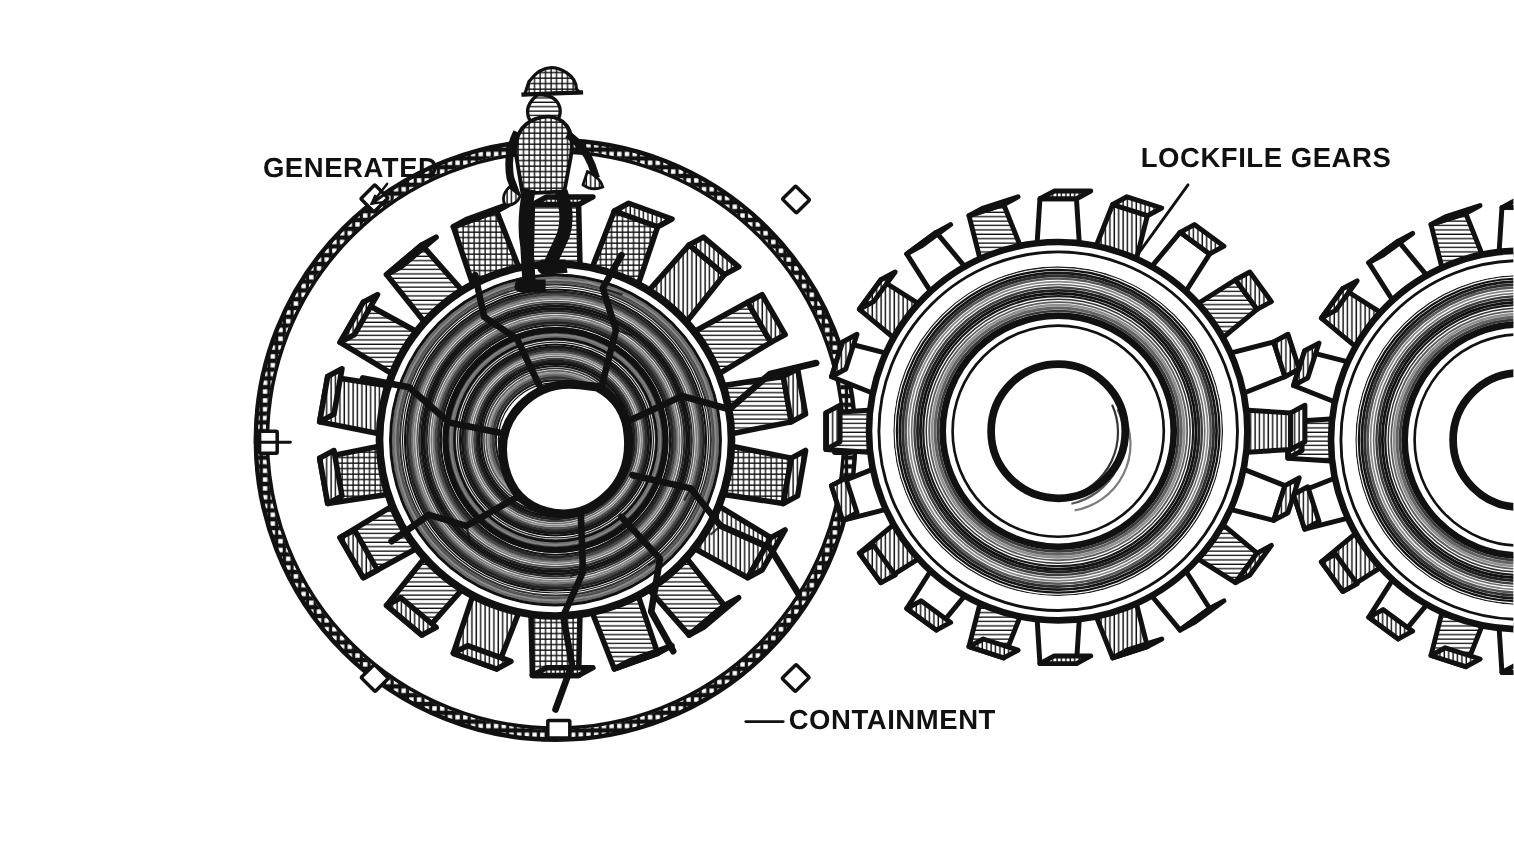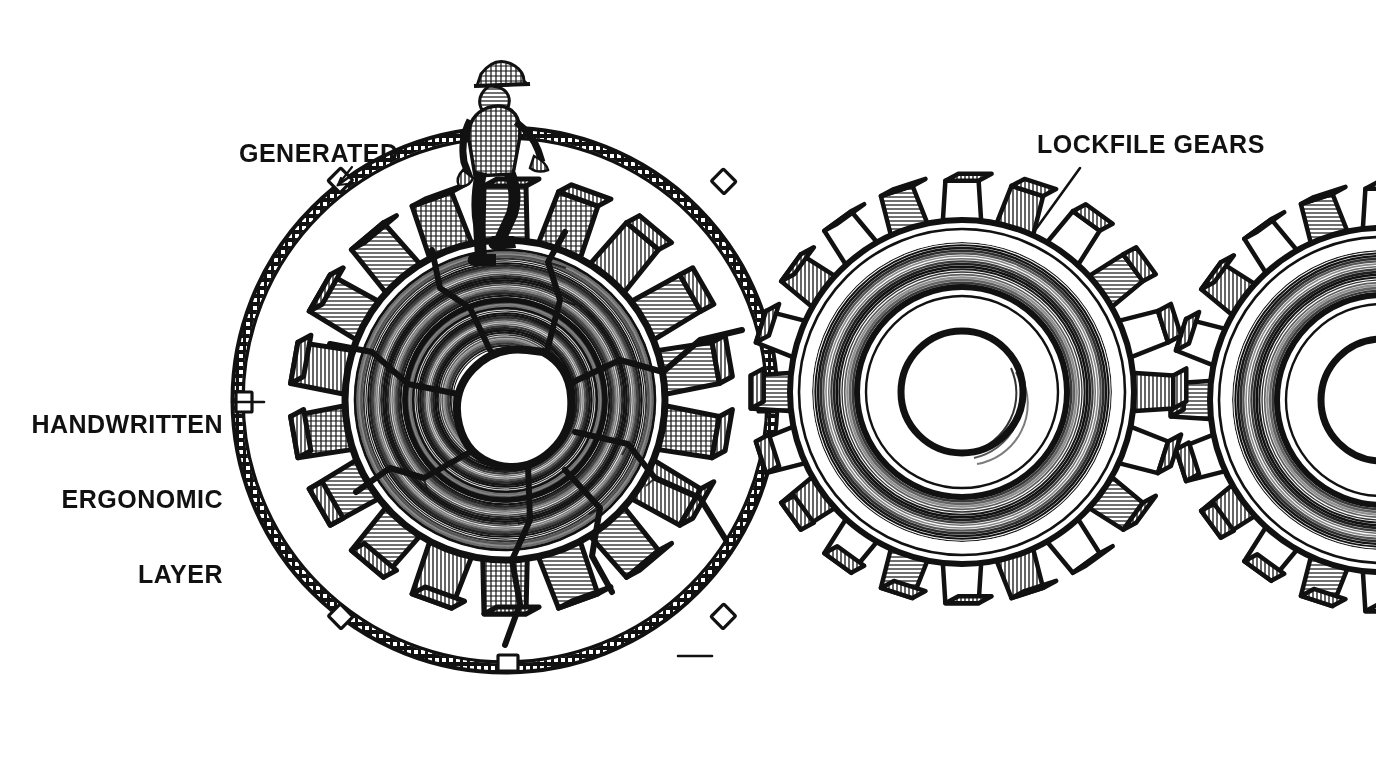--- a/index.html
+++ b/index.html
@@ -384,22 +384,18 @@
         <path d="M232 402 L264 402"></path>
         <path d="M678 656 L712 656"></path>
         <path d="M1080 168 L1036 229"></path>
       </g>
 
     </g>
   </svg>
 
   <div class="lbl" id="label-lockfile">GENERATED</div>
 
-  <div class="lbl" id="label-handwritten">
-    <div>HANDWRITTEN</div>
-    <div>ERGONOMIC</div>
-    <div>LAYER</div>
-  </div>
-
+
+  <div class="lbl" id="label-containment">CONTAINMENT</div>
 
   <div class="lbl" id="label-generated">LOCKFILE GEARS</div>
 
 </div>
 
 </body></html>

